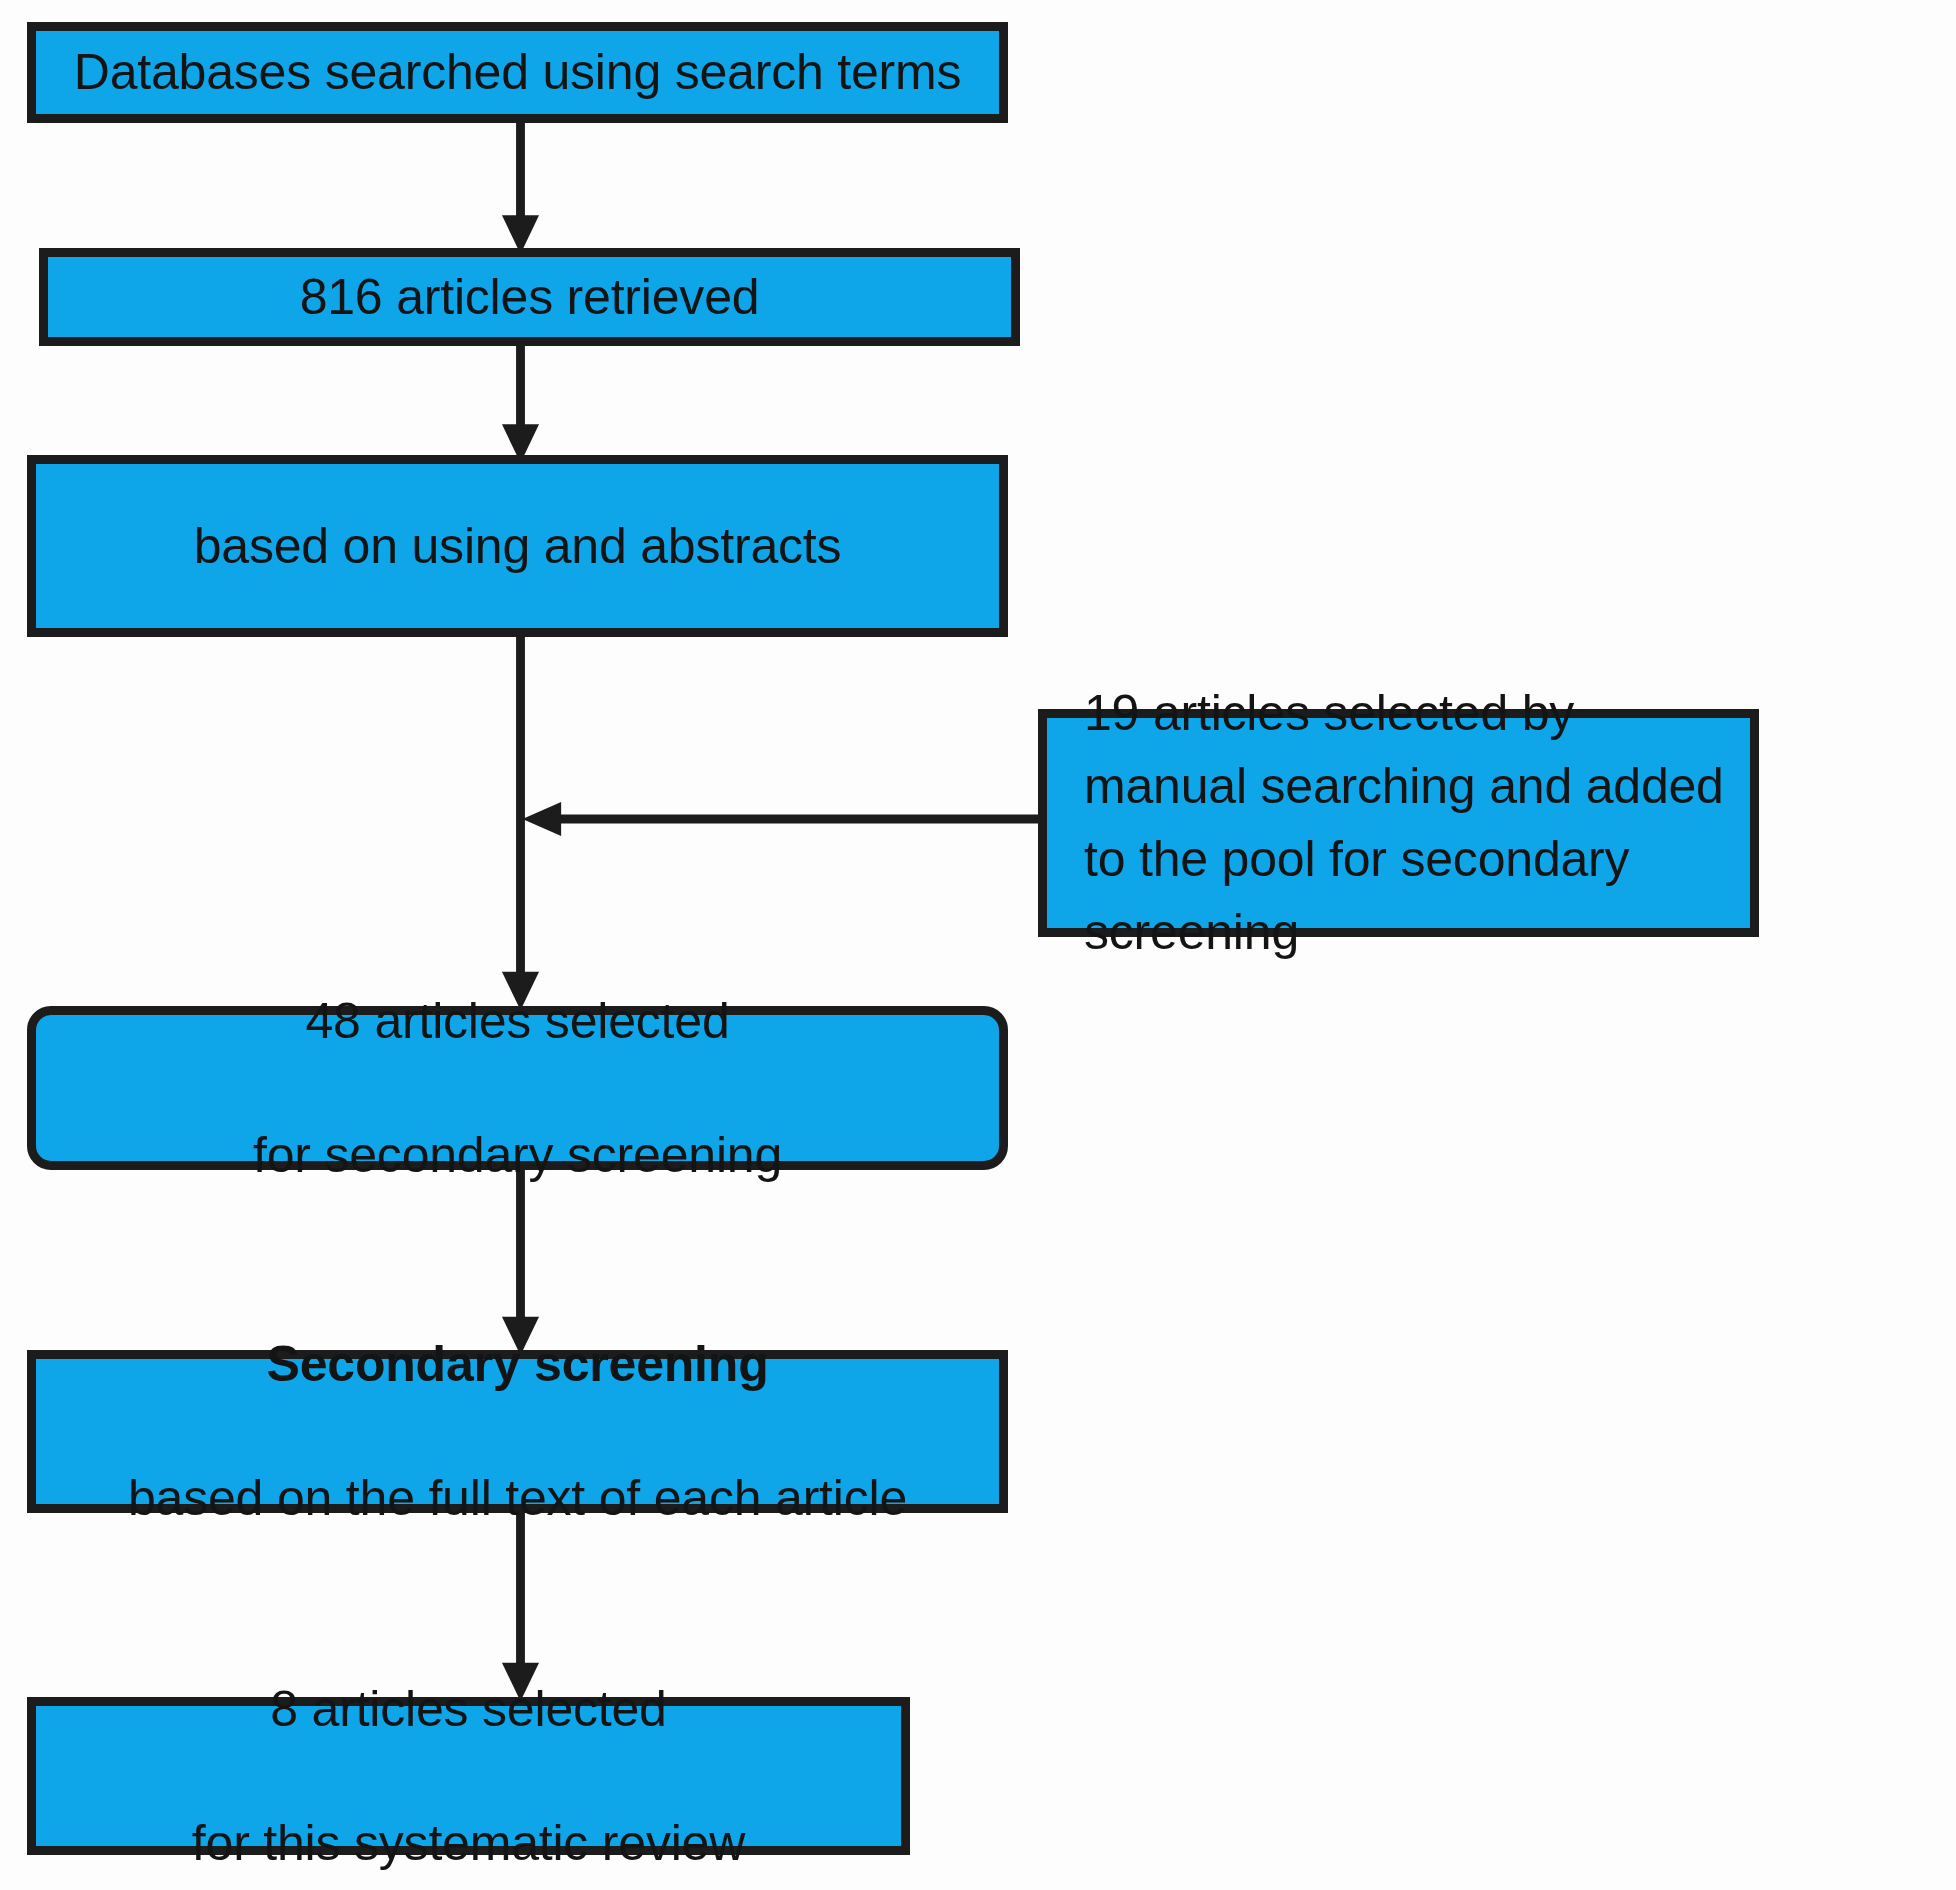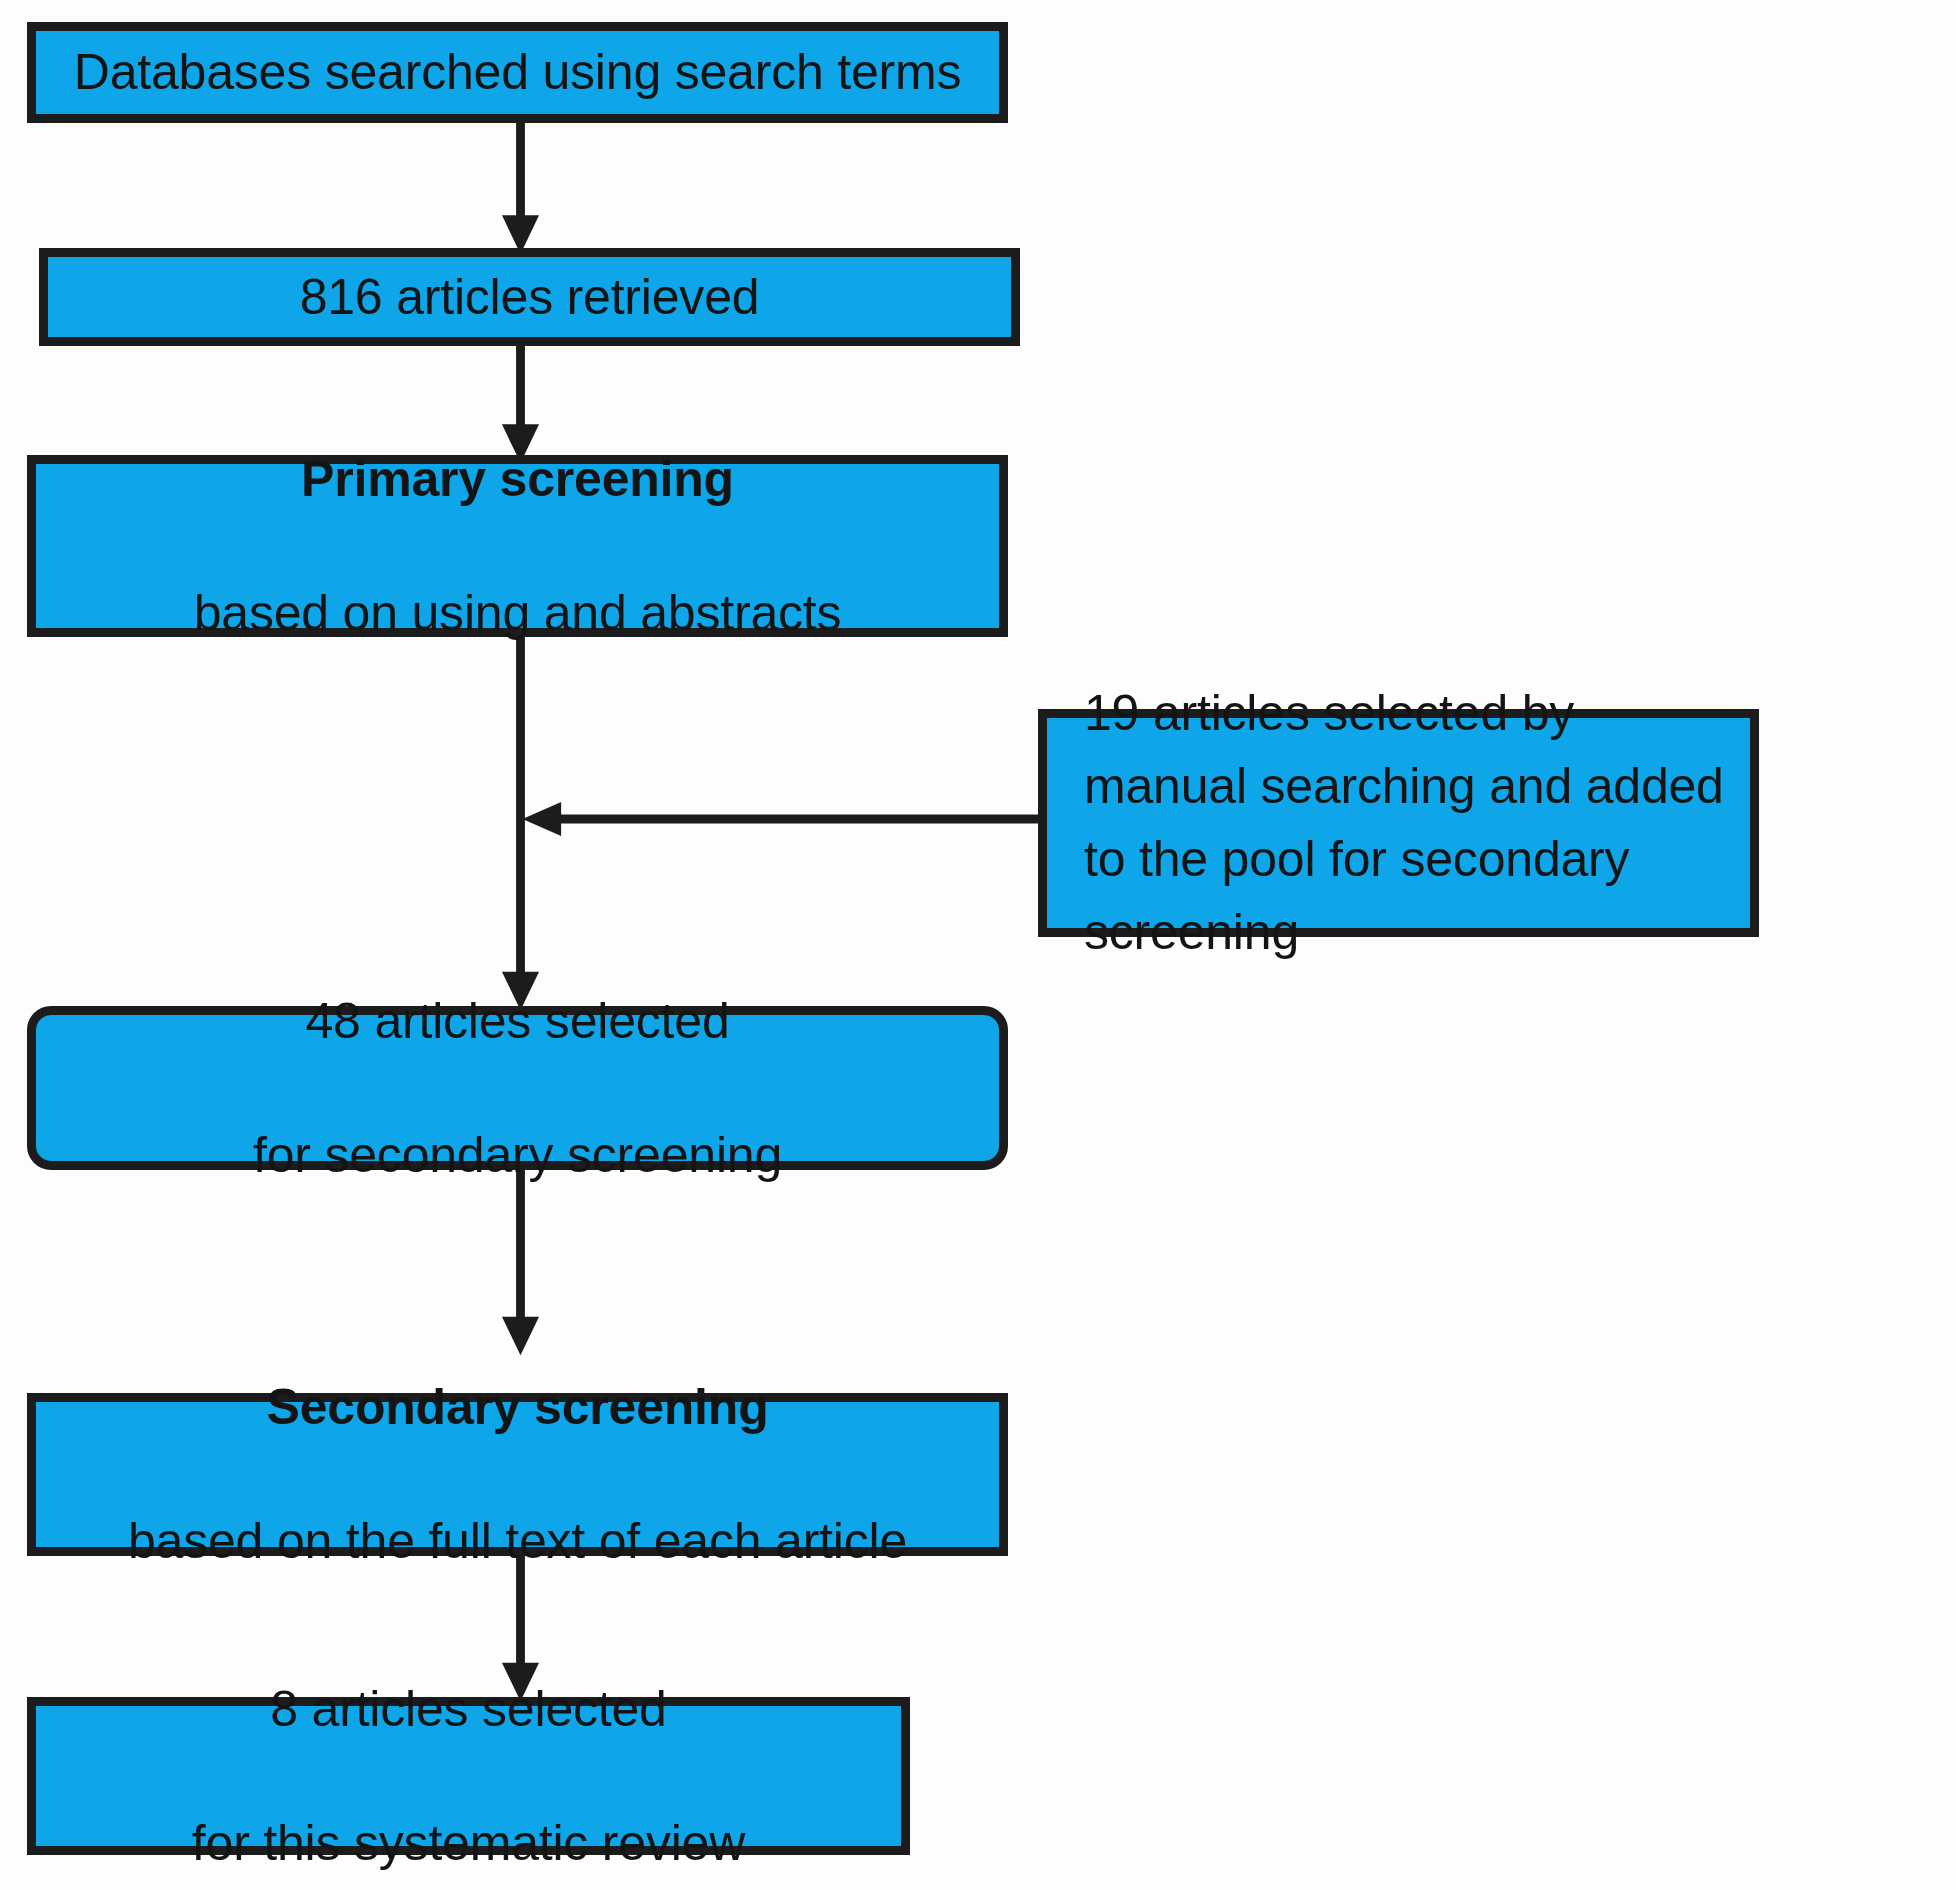--- a/index.html
+++ b/index.html
@@ -115,39 +115,38 @@
   </div>
 
   <div class="node-box" style="left:39px; top:248px; width:981px; height:98px;">
     <div class="node-text">
       <span class="plain-line">816 articles retrieved</span>
     </div>
   </div>
 
   <div class="node-box" style="left:27px; top:455px; width:981px; height:182px;">
     <div class="node-text">
-      <span class="bold-line">Primary screening</span>
       <span class="plain-line">based on using and abstracts</span>
     </div>
   </div>
 
   <div class="node-box align-left" style="left:1038px; top:709px; width:721px; height:228px;">
     <div class="node-text">
       <span class="plain-line">19 articles selected by manual searching and added to the pool for secondary screening</span>
     </div>
   </div>
 
   <div class="node-box" style="left:27px; top:1006px; width:981px; height:164px;border-radius:24px;">
     <div class="node-text">
       <span class="plain-line">48 articles selected</span>
       <span class="plain-line">for secondary screening</span>
     </div>
   </div>
 
-  <div class="node-box" style="left:27px; top:1350px; width:981px; height:163px;margin-top:43px;">
+  <div class="node-box" style="left:27px; top:1350px; width:981px; height:163px;">
     <div class="node-text">
       <span class="bold-line">Secondary screening</span>
       <span class="plain-line">based on the full text of each article</span>
     </div>
   </div>
 
   <div class="node-box" style="left:27px; top:1697px; width:883px; height:158px;">
     <div class="node-text">
       <span class="plain-line">8 articles selected</span>
       <span class="plain-line">for this systematic review</span>

